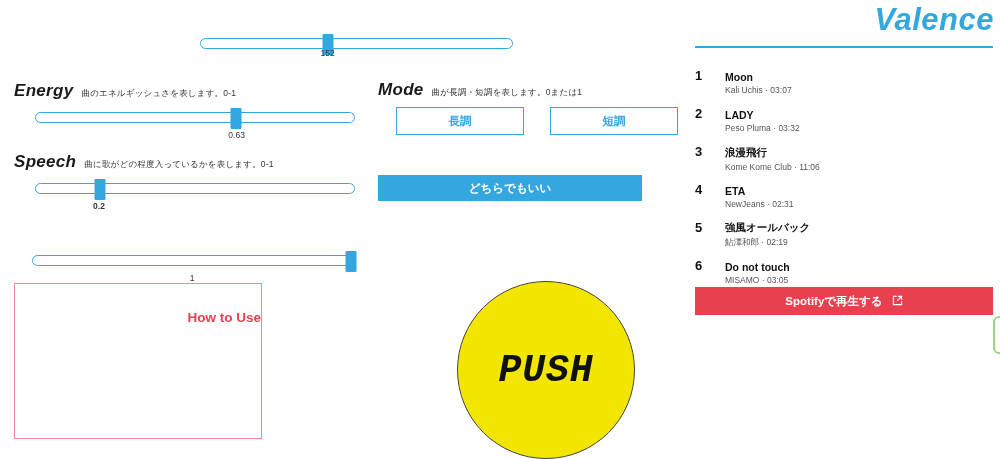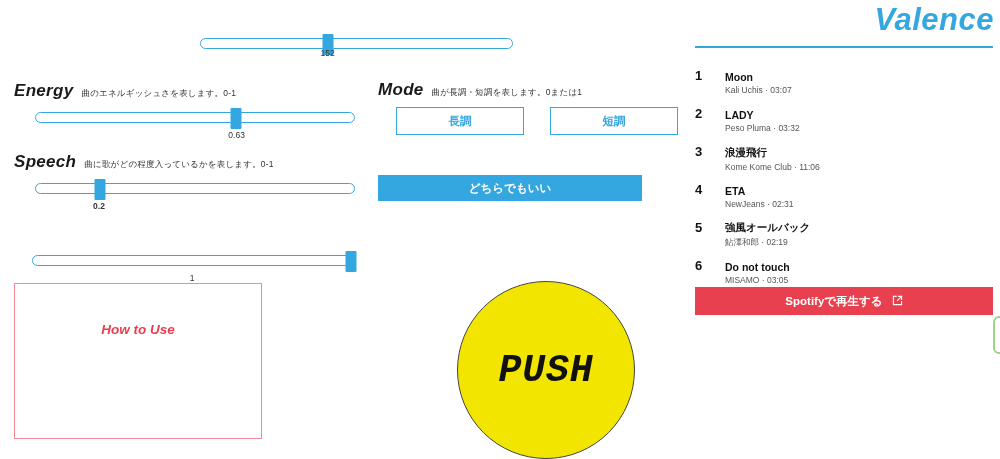--- a/index.html
+++ b/index.html
@@ -118,26 +118,25 @@
   
   #howto-box {
     position: absolute;
     left: 14px; top: 283px;
     width: 248px;
     height: 156px;
     border: 1px solid #f08a96;
     background: #ffffff;
   }
   #howto-title {
-    margin-top: 38px;
-    text-align: center;
+    margin-top: 26px;
+    text-align: right;
     color: #e8404f;
     font-size: 13.5px;
     font-weight: bold;
-    font-style: italic;
   }
   #howto-body {
     margin: 16px 12px 0 12px;
     color: #f06a78;
     font-size: 8.2px;
     line-height: 1.85;
     letter-spacing: 0.1px;
   }
 
   

